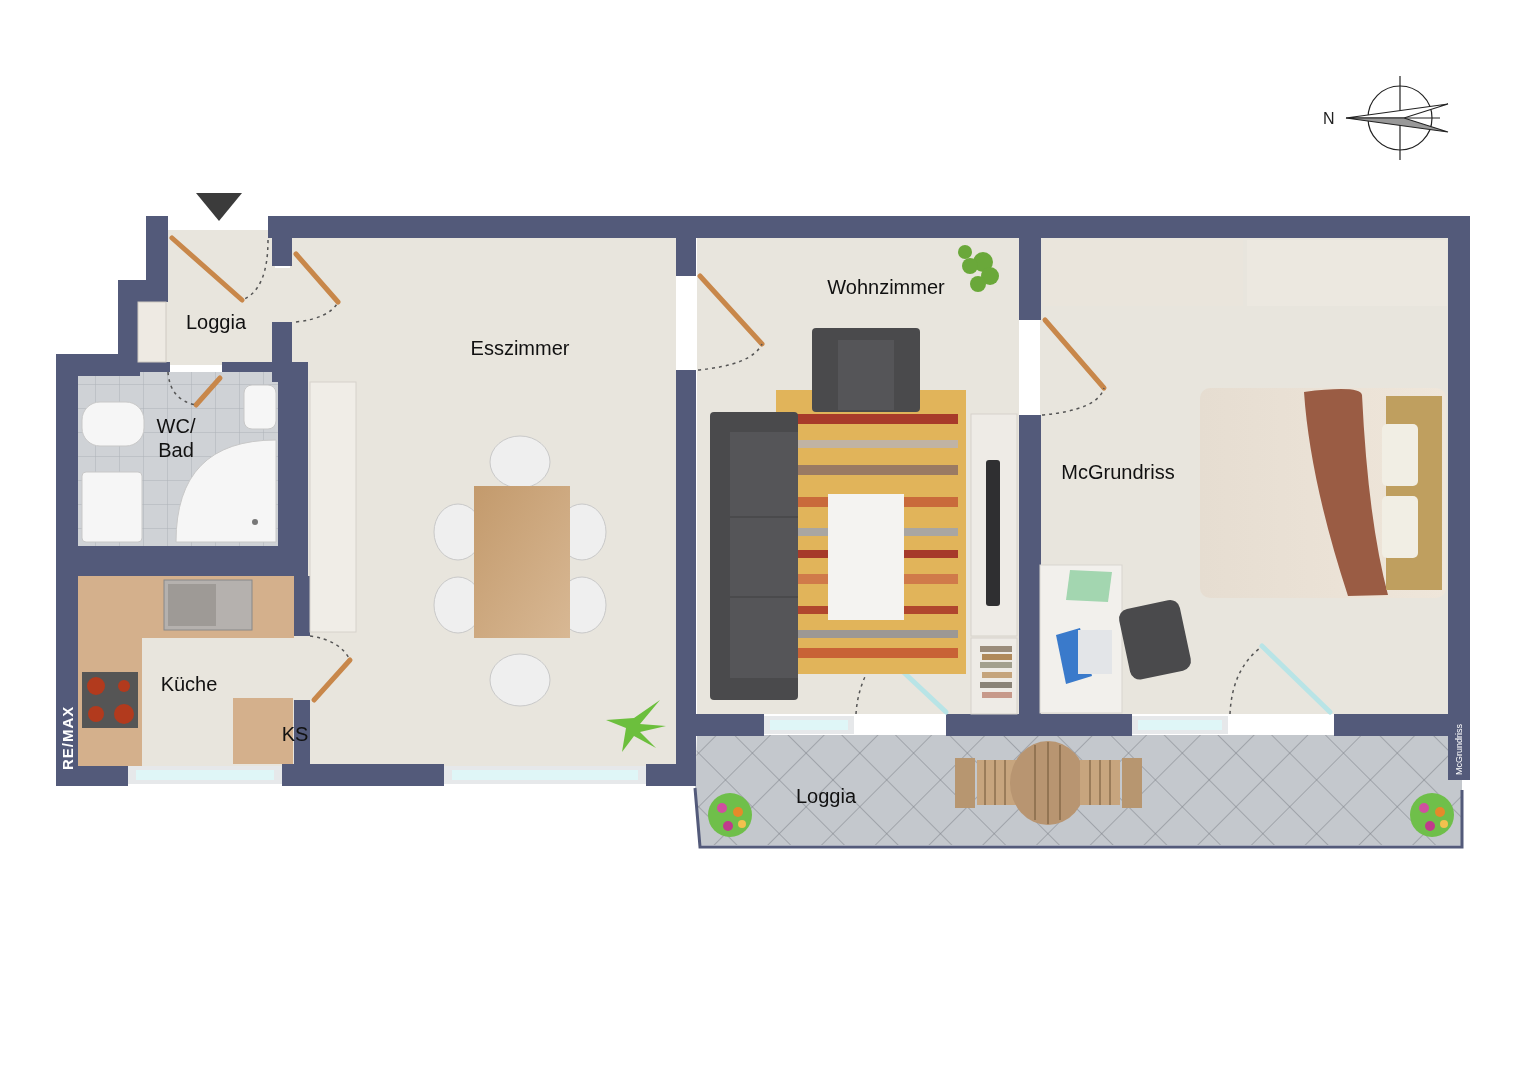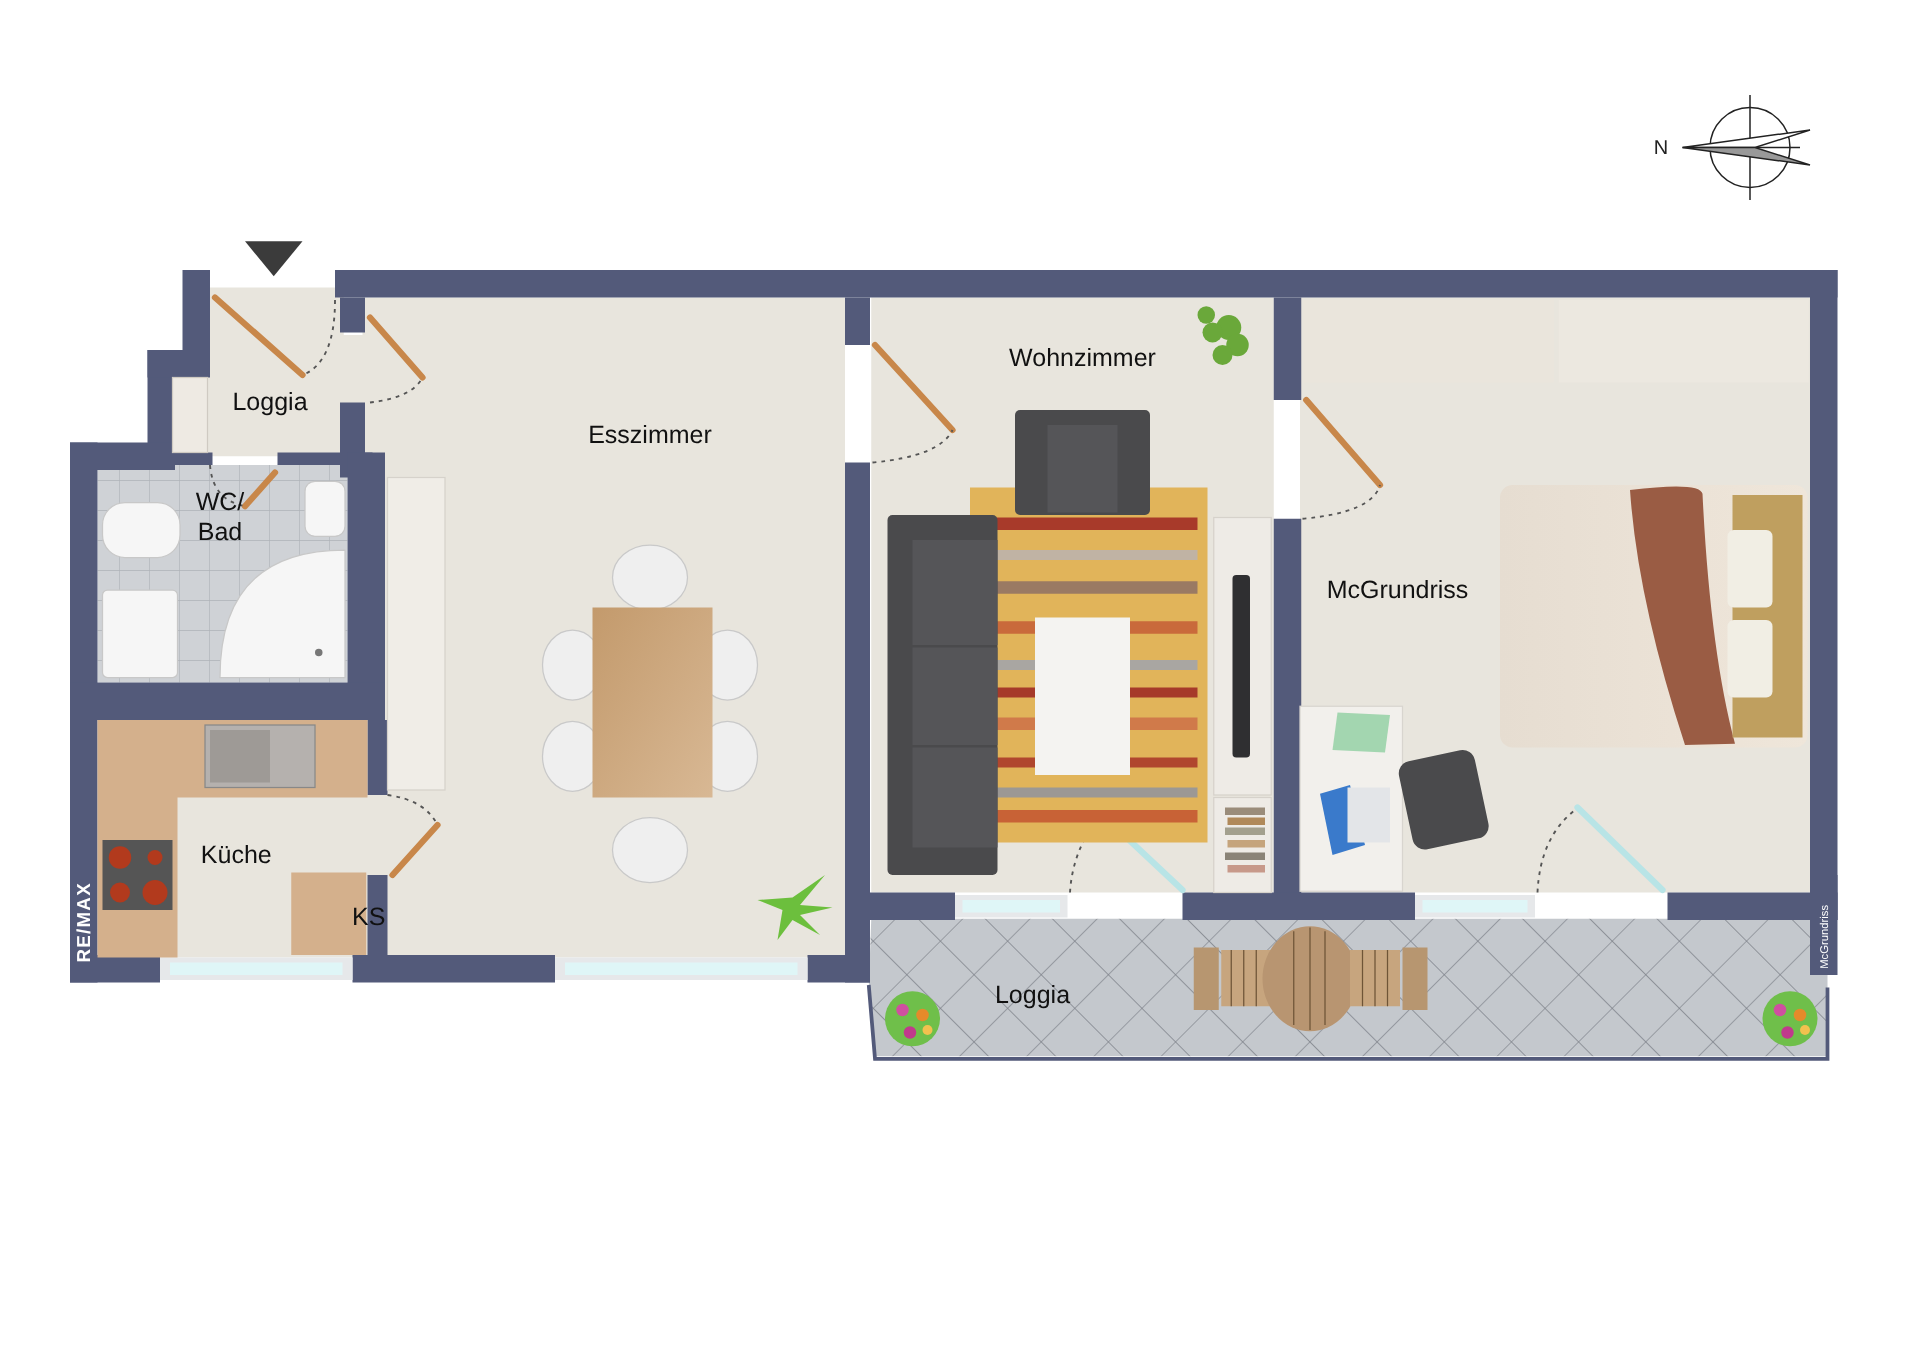--- a/index.html
+++ b/index.html
@@ -273,26 +273,26 @@
     <line x1="1362" y1="118" x2="1440" y2="118"></line>
     <polygon points="1346,118 1448,104 1404,118" fill="#fff"></polygon>
     <polygon points="1346,118 1448,132 1404,118" fill="#999"></polygon>
   </g>
 </svg>
 
   
   <span class="north" style="left:1323px;top:110px;">N</span>
 
   <span class="label c" style="left:216px;top:310px;">Loggia</span>
-  <div class="label c" style="left:176px;top:390px;">
+  <div class="label c" style="left:176px;top:414px;">
     <div>WC/</div>
     <div>Bad</div>
   </div>
   <span class="label c" style="left:189px;top:672px;">Küche</span>
   <span class="label c" style="left:263px;top:722px;margin-left:32px;">KS</span>
   <span class="label c" style="left:520px;top:336px;">Esszimmer</span>
-  <span class="label c" style="left:866px;top:275px;">Wohnzimmer</span>
+  <span class="label c" style="left:886px;top:275px;">Wohnzimmer</span>
   <span class="label c" style="left:1118px;top:460px;">McGrundriss</span>
   <span class="label c" style="left:826px;top:784px;">Loggia</span>
 
   <span class="brand" style="left:59px;top:770px;">RE/MAX</span>
   <span class="credit" style="left:1454px;top:775px;">McGrundriss</span>
 </div>
 
 </body></html>

